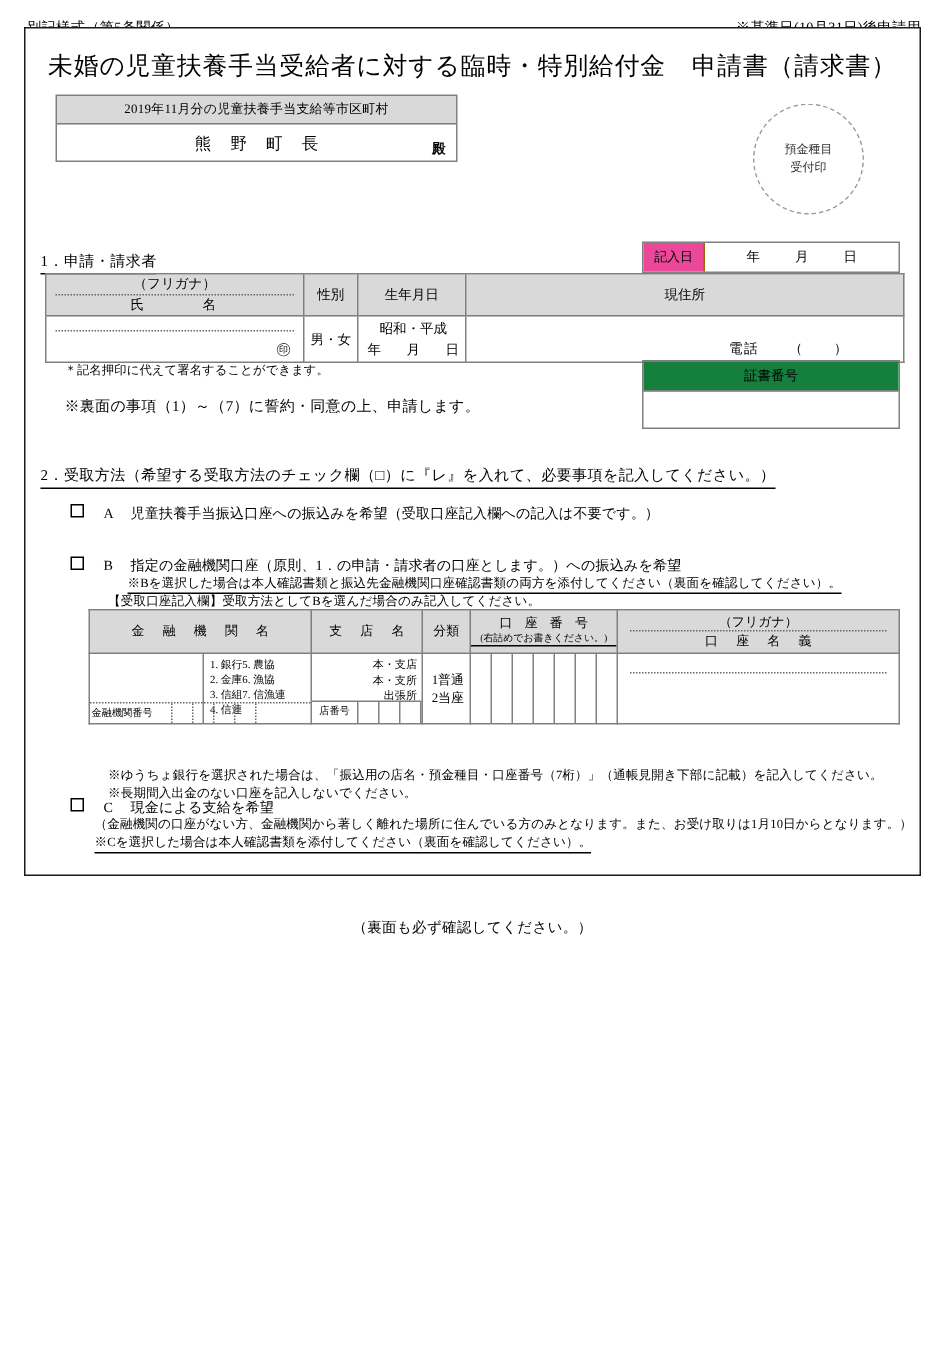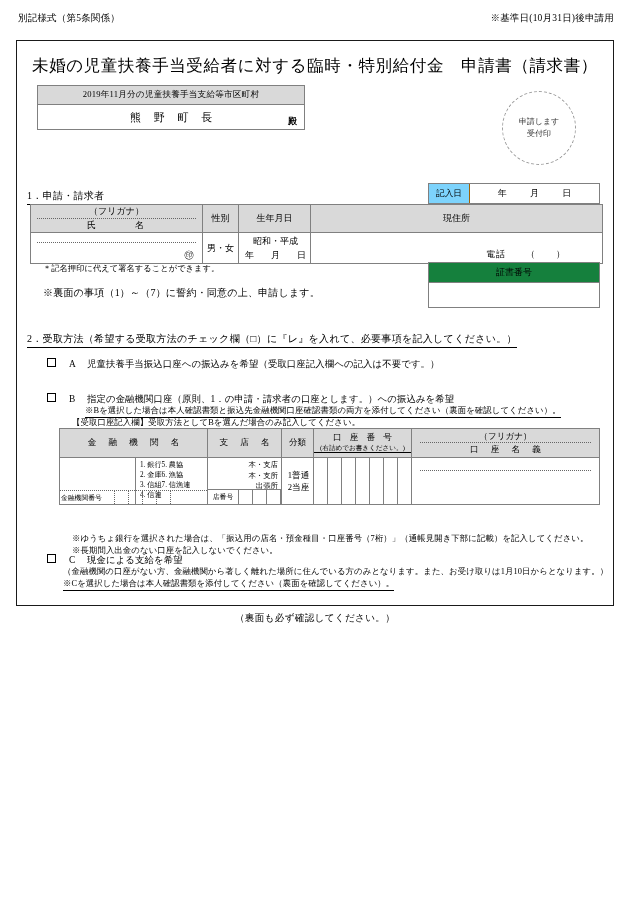--- a/index.html
+++ b/index.html
@@ -35,21 +35,21 @@
     display: flex;
     justify-content: space-between;
     align-items: flex-start;
     font-size: 9.5px;
     letter-spacing: 0.2px;
   }
 
   
   .frame {
     position: absolute;
-    top: 40px;
+    top: 18px;
     left: 16px;
     width: 598px;
     height: 566px;
     border: 1.6px solid #1a1a1a;
     box-sizing: border-box;
     background: #fff;
   }
 
   
   .doc-title {
@@ -138,21 +138,21 @@
     top: 142px;
     right: 13px;
     width: 172px;
     height: 21px;
     border: 1px solid #808080;
     box-sizing: border-box;
     display: flex;
   }
   .kinyubi .lab {
     width: 40px;
-    background: #7dd3fc;
+    background: #ec4899;
     border-right: 1px solid #a16207;
     display: flex;
     align-items: center;
     justify-content: center;
     font-size: 8.6px;
   }
   .kinyubi .val {
     flex: 1;
     display: flex;
     align-items: center;
@@ -491,21 +491,21 @@
 
     <div class="addressee">
       <div class="row1">2019年11月分の児童扶養手当支給等市区町村</div>
       <div class="row2">
         <span class="mayor">熊 野 町 長</span>
         <span class="dono">殿</span>
       </div>
     </div>
 
     <div class="stamp-circle">
-      <span>申請します</span>
+      <span>預金種目</span>
       <span>受付印</span>
     </div>
 
     <div class="sec-head" id="sec1-head">1．申請・請求者</div>
 
     <div class="kinyubi">
       <div class="lab">記入日</div>
       <div class="val">
         <span>年</span>
         <span>月</span>

